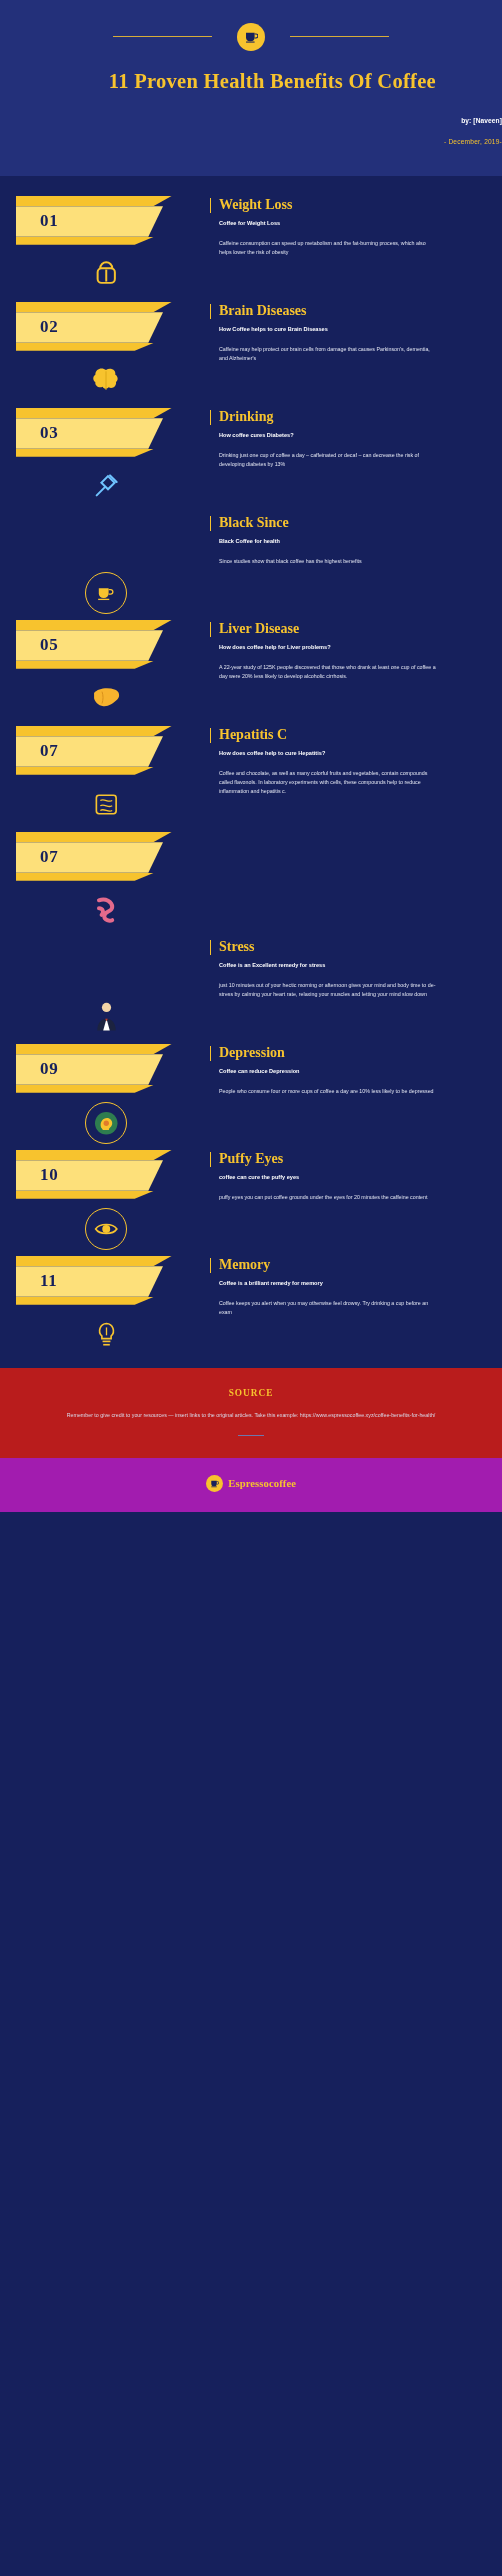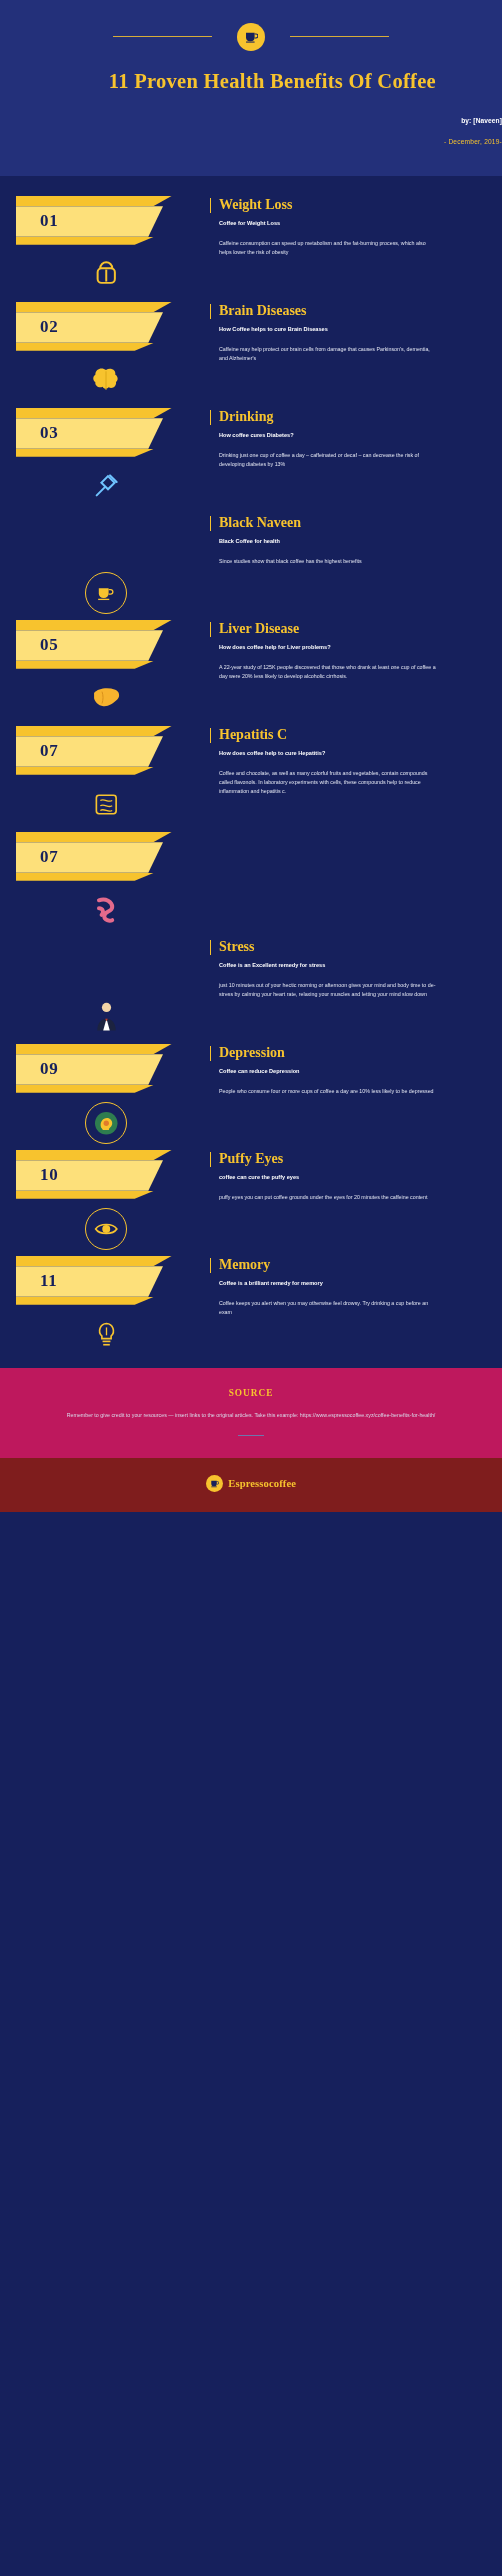--- a/index.html
+++ b/index.html
@@ -140,21 +140,21 @@
     line-height: 1.4;
   }
   .txt-body {
     margin-top: 10.6px;
     font-size: 5.3px;
     color: #e3e6f2;
     line-height: 1.75;
     max-width: 219px;
   }
   .source {
-    background: #be185d;
+    background: #b91c1c;
     margin-top: 17px;
     padding: 20px 46px 22.5px 46px;
     text-align: center;
   }
   .source-title {
     color: #f7c32e;
     font-family: "Liberation Serif", serif;
     font-size: 9.3px;
     letter-spacing: 1px;
     font-weight: 700;
@@ -163,21 +163,21 @@
     margin-top: 12px;
     font-size: 5.3px;
     color: #d9dcec;
     line-height: 1.9;
   }
   .source-rule {
     width: 26.5px; height: 0.7px; background: #6d76ac;
     margin: 14.6px auto 0 auto;
   }
   .brandbar {
-    background: #7f1d1d;
+    background: #a21caf;
     padding: 17px 0 20px 0;
     display: flex; align-items: center; justify-content: center; gap: 5.3px;
   }
   .brand-logo {
     width: 17px; height: 17px; border-radius: 50%;
     background: #f7c32e;
     display:flex; align-items:center; justify-content:center;
   }
   .brand-name {
     font-family: "Liberation Serif", serif;
@@ -278,21 +278,21 @@
 
     <div class="item">
       <div class="icon-circle">
         <svg width="20" height="17" viewBox="0 0 30 26">
           <path d="M4 5 h15 v8 a7 7 0 0 1 -7 7 h-1 a7 7 0 0 1 -7 -7 z" fill="#f7c32e"></path>
           <path d="M19 7 h3 a3.5 3.5 0 0 1 0 7 h-3" fill="none" stroke="#f7c32e" stroke-width="2"></path>
           <rect x="3" y="21" width="17" height="2" fill="#f7c32e"></rect>
         </svg>
       </div>
       <div class="txt">
-        <div class="txt-title">Black Naveen</div>
+        <div class="txt-title">Black Since</div>
         <div class="txt-sub">Black Coffee for health</div>
         <div class="txt-body">Since studies show that black coffee has the highest benefits</div>
       </div>
     </div>
 
     <div class="item">
       <div class="banner-wrap">
         <div class="banner-top"></div>
         <div class="banner-main">
           <span class="banner-num">05</span>

